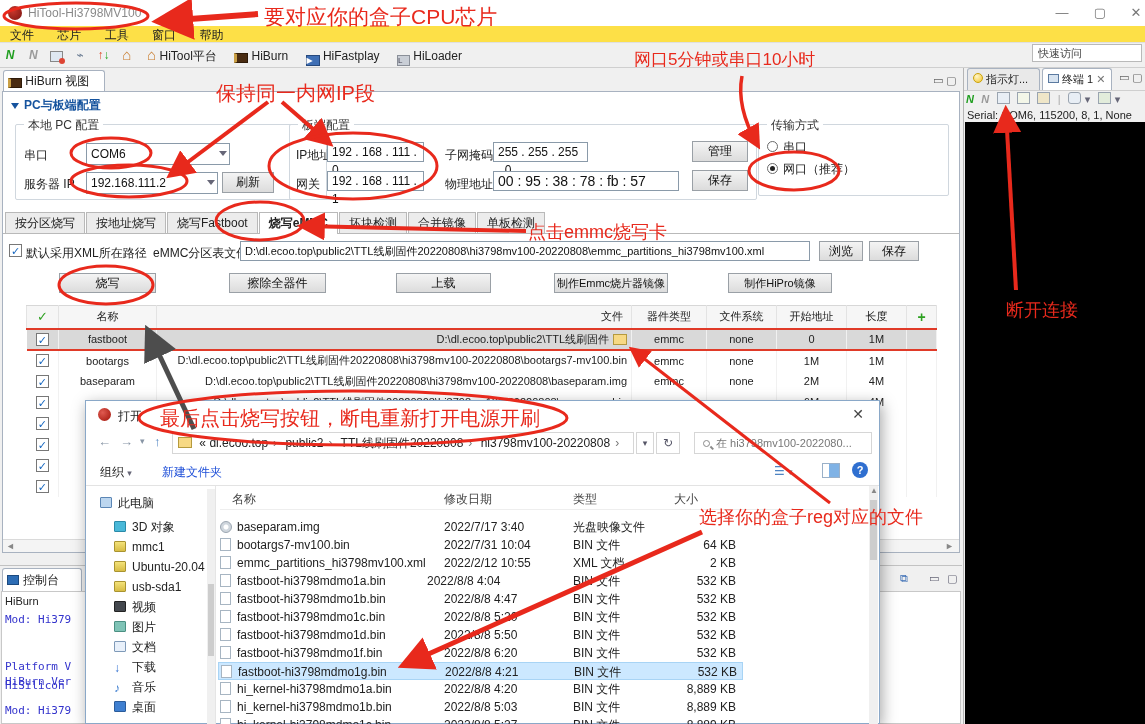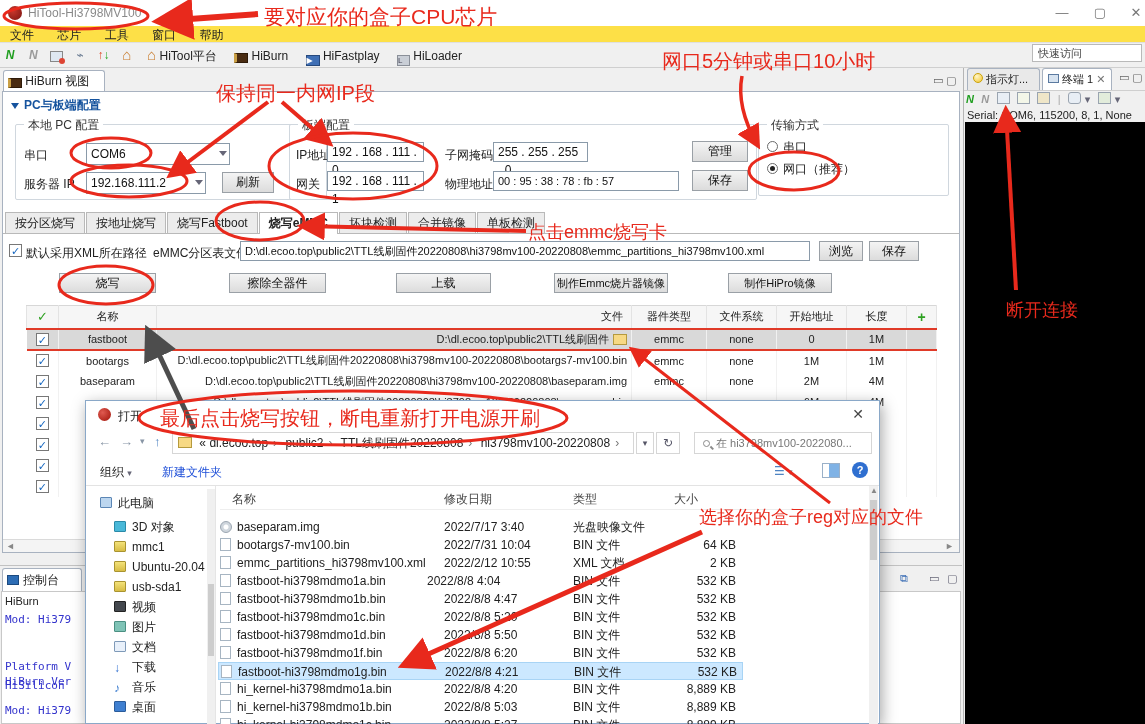--- a/index.html
+++ b/index.html
@@ -153,34 +153,34 @@
   <span class="abs ed-minmax" style="left:946px">▢</span>
 
   <div class="abs ed-body">
     <div class="abs sec-hdr"><span class="tri"></span><span>PC与板端配置</span></div>
 
     <div class="abs grp" style="left:12px;top:32px;width:312px;height:76px">
       <span class="grp-lg">本地 PC 配置</span>
       <span class="abs fld-lb" style="left:8px;top:22px">串口</span>
       <div class="abs combo" style="left:70px;top:18px;width:144px"><span>COM6</span><span class="arr"></span></div>
       <span class="abs fld-lb" style="left:8px;top:51px">服务器 IP</span>
-      <div class="abs combo" style="left:70px;top:47px;width:120px"><span>192.168.111.2</span><span class="arr"></span></div>
+      <div class="abs combo" style="left:70px;top:47px;width:132px"><span>192.168.111.2</span><span class="arr"></span></div>
       <div class="abs btn" style="left:206px;top:47px;width:52px;height:21px;line-height:19px">刷新</div>
     </div>
 
     <div class="abs grp" style="left:286px;top:32px;width:468px;height:76px">
       <span class="grp-lg">板端配置</span>
       <span class="abs fld-lb" style="left:6px;top:22px">IP地址</span>
       <div class="abs tin" style="left:37px;top:17px;width:97px;height:20px;line-height:18px">192 . 168 . 111 .  0</div>
       <span class="abs fld-lb" style="left:6px;top:51px">网关</span>
       <div class="abs tin" style="left:37px;top:46px;width:97px;height:20px;line-height:18px">192 . 168 . 111 .  1</div>
       <span class="abs fld-lb" style="left:155px;top:22px">子网掩码</span>
       <div class="abs tin" style="left:203px;top:17px;width:95px;height:20px;line-height:18px">255 . 255 . 255 .  0</div>
       <span class="abs fld-lb" style="left:155px;top:51px">物理地址</span>
-      <div class="abs tin" style="left:203px;top:46px;width:186px;height:20px;line-height:18px;font-size:11px">00  :  95  :  38  :  78  :  fb  :  57</div>
+      <div class="abs tin" style="left:203px;top:46px;width:186px;height:20px;line-height:18px;font-size:14px">00  :  95  :  38  :  78  :  fb  :  57</div>
       <div class="abs btn" style="left:402px;top:16px;width:56px;height:21px;line-height:19px">管理</div>
       <div class="abs btn" style="left:402px;top:45px;width:56px;height:21px;line-height:19px">保存</div>
     </div>
 
     <div class="abs grp" style="left:755px;top:32px;width:191px;height:72px">
       <span class="grp-lg">传输方式</span>
       <span class="abs radio" style="left:8px;top:16px"></span>
       <span class="abs" style="left:24px;top:14px">串口</span>
       <span class="abs radio on" style="left:8px;top:38px"></span>
       <span class="abs" style="left:24px;top:36px">网口（推荐）</span>
@@ -523,19 +523,19 @@
     <line x1="526" y1="231" x2="304" y2="226" stroke="#e8291c" stroke-width="4" marker-end="url(#mr)"></line>
     <ellipse cx="106" cy="285" rx="47" ry="19" fill="none" stroke="#e8291c" stroke-width="3"></ellipse>
     <line x1="194" y1="429" x2="149" y2="333" stroke="#4d4d4d" stroke-width="5" marker-end="url(#md)"></line>
     <ellipse cx="353" cy="418" rx="214" ry="27" fill="none" stroke="#e8291c" stroke-width="3"></ellipse>
     <line x1="830" y1="503" x2="633" y2="350" stroke="#e8291c" stroke-width="3" marker-end="url(#mr)"></line>
     <line x1="702" y1="532" x2="406" y2="664" stroke="#e8291c" stroke-width="5" marker-end="url(#mr)"></line>
     <line x1="1016" y1="290" x2="1006" y2="112" stroke="#e8291c" stroke-width="4" marker-end="url(#mr)"></line>
   </svg>
   <div class="anno-t" style="left:264px;top:3px;font-size:21px">要对应你的盒子CPU芯片</div>
   <div class="anno-t" style="left:216px;top:80px;font-size:20px">保持同一内网IP段</div>
-  <div class="anno-t" style="left:662px;top:48px;font-size:20px">网口5分钟或串口10小时</div>
+  <div class="anno-t" style="left:634px;top:48px;font-size:17px">网口5分钟或串口10小时</div>
   <div class="anno-t" style="left:528px;top:220px;font-size:18px">点击emmc烧写卡</div>
   <div class="anno-t" style="left:699px;top:505px;font-size:18px">选择你的盒子reg对应的文件</div>
   <div class="anno-t" style="left:160px;top:405px;font-size:20px">最后点击烧写按钮，断电重新打开电源开刷</div>
   <div class="anno-t" style="left:1006px;top:298px;font-size:18px">断开连接</div>
 
 </div>
 
 </body></html>

